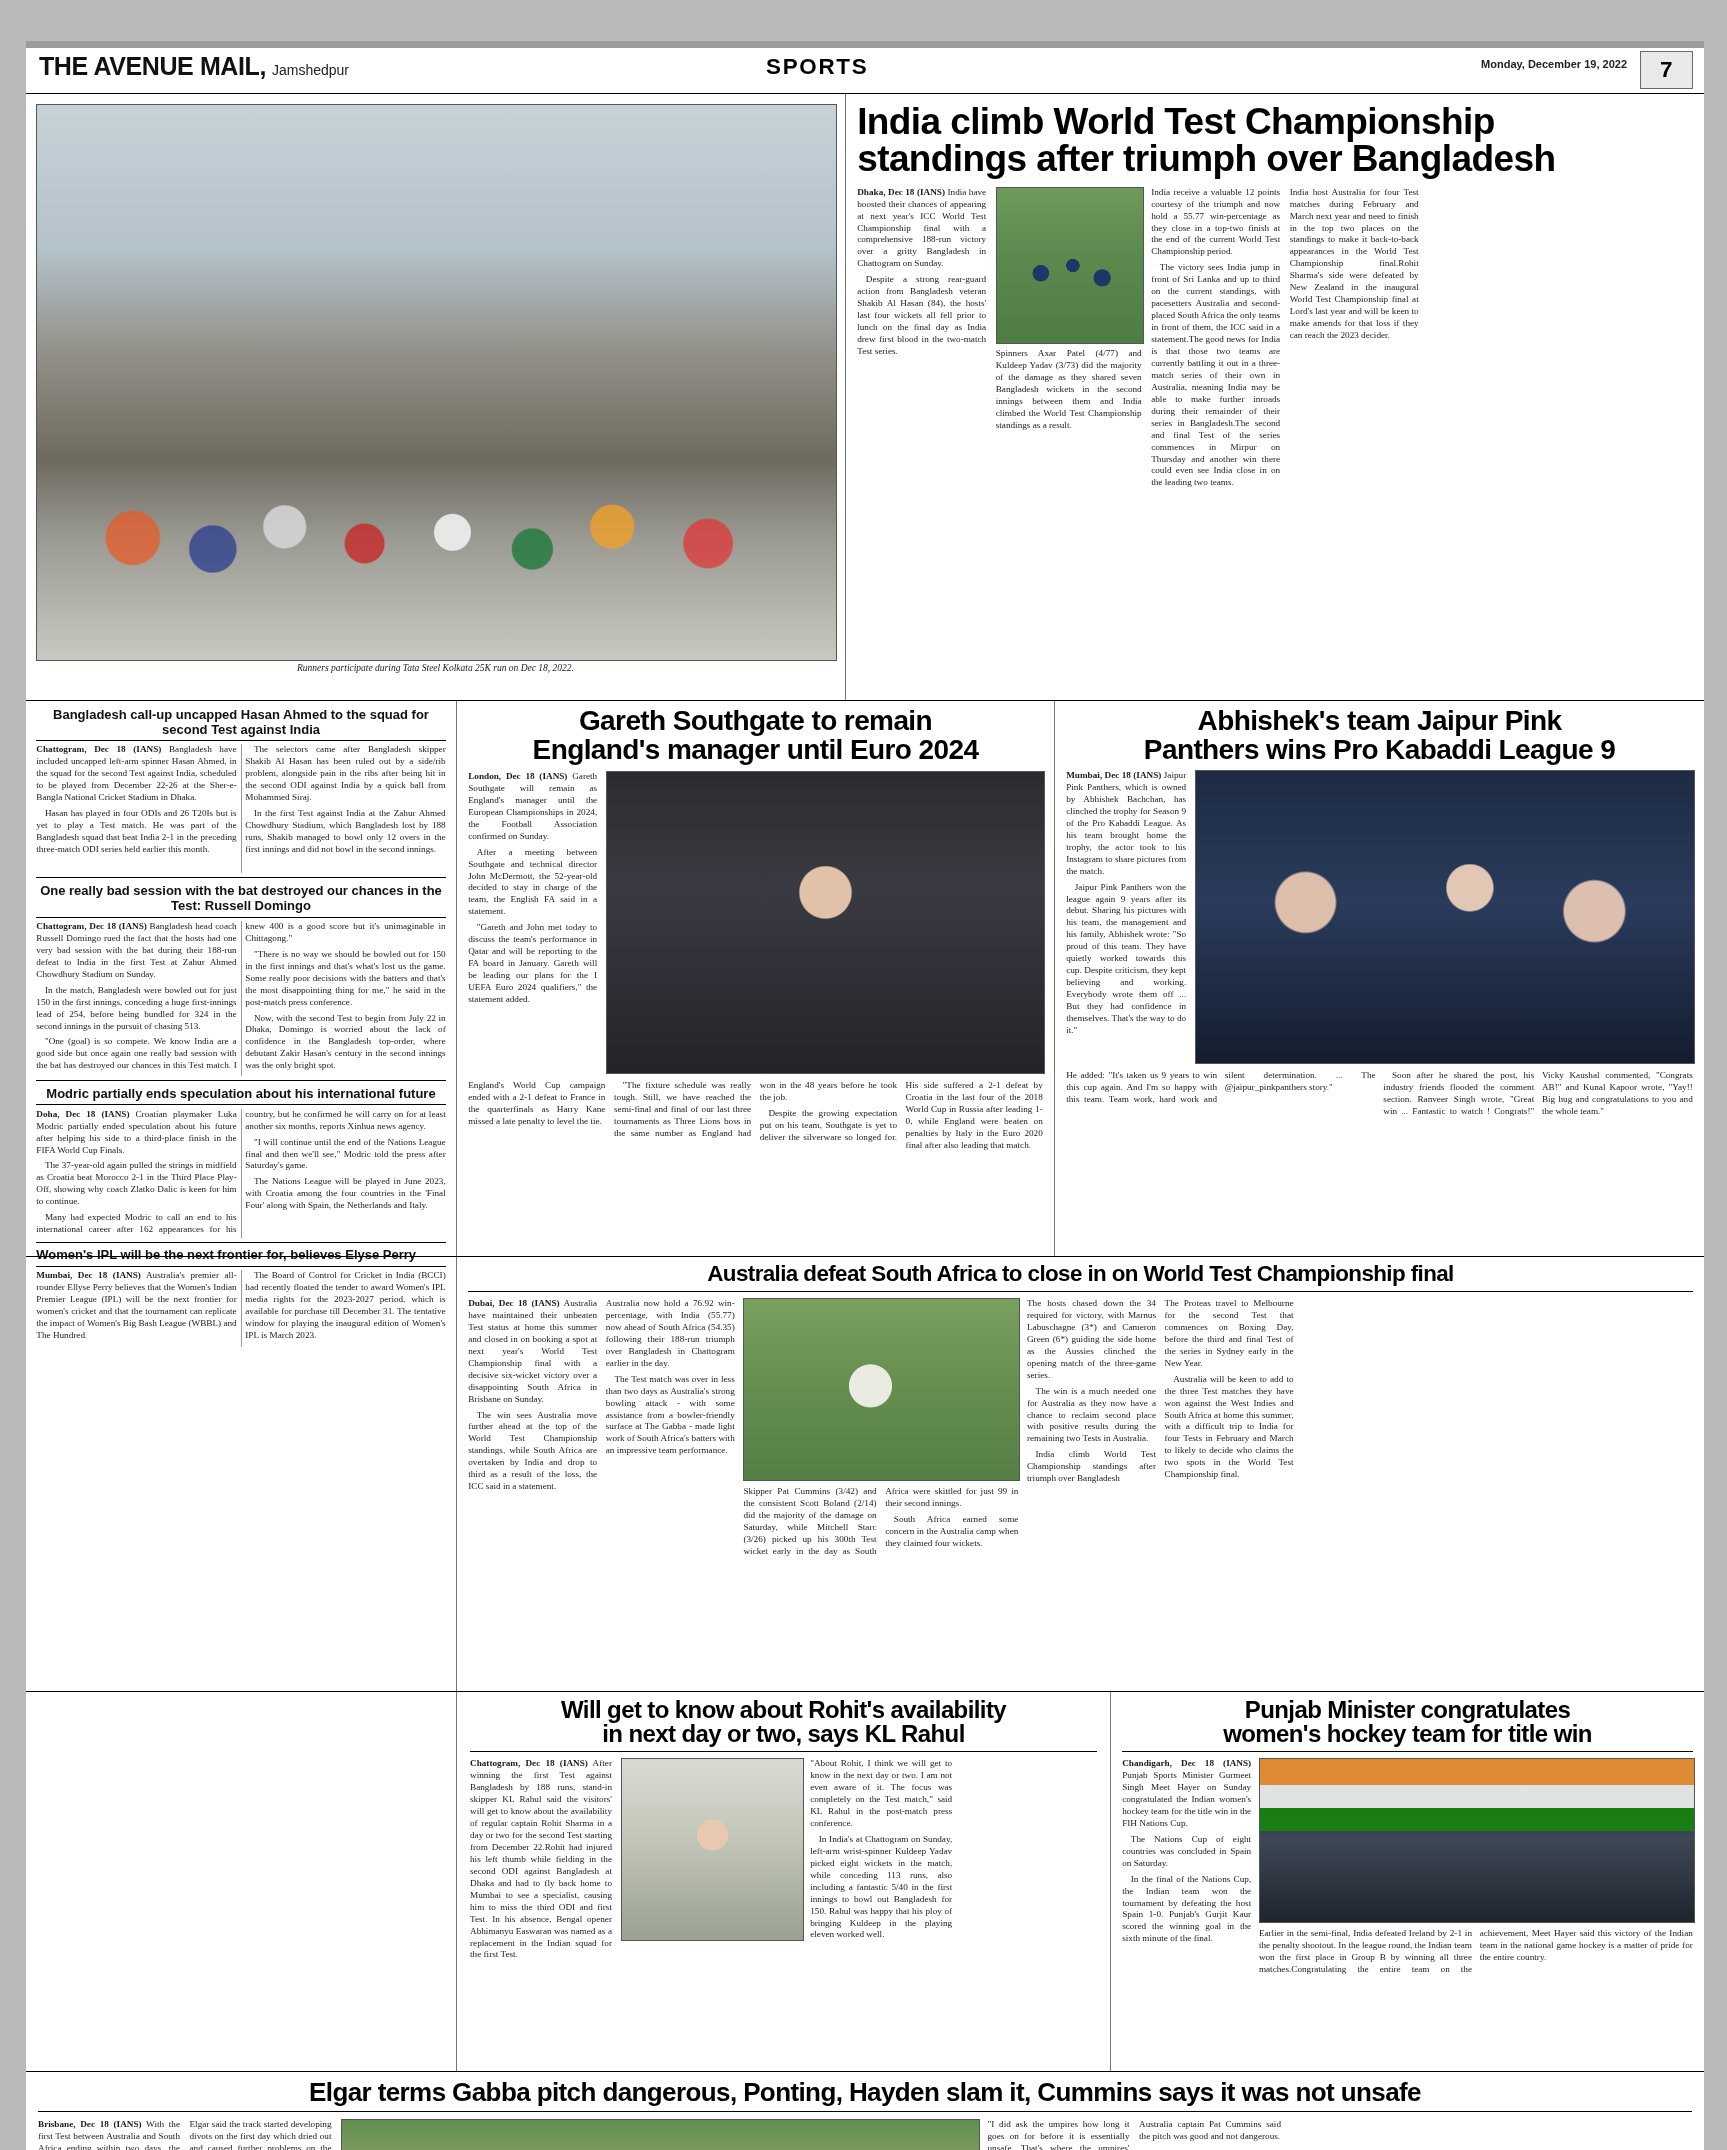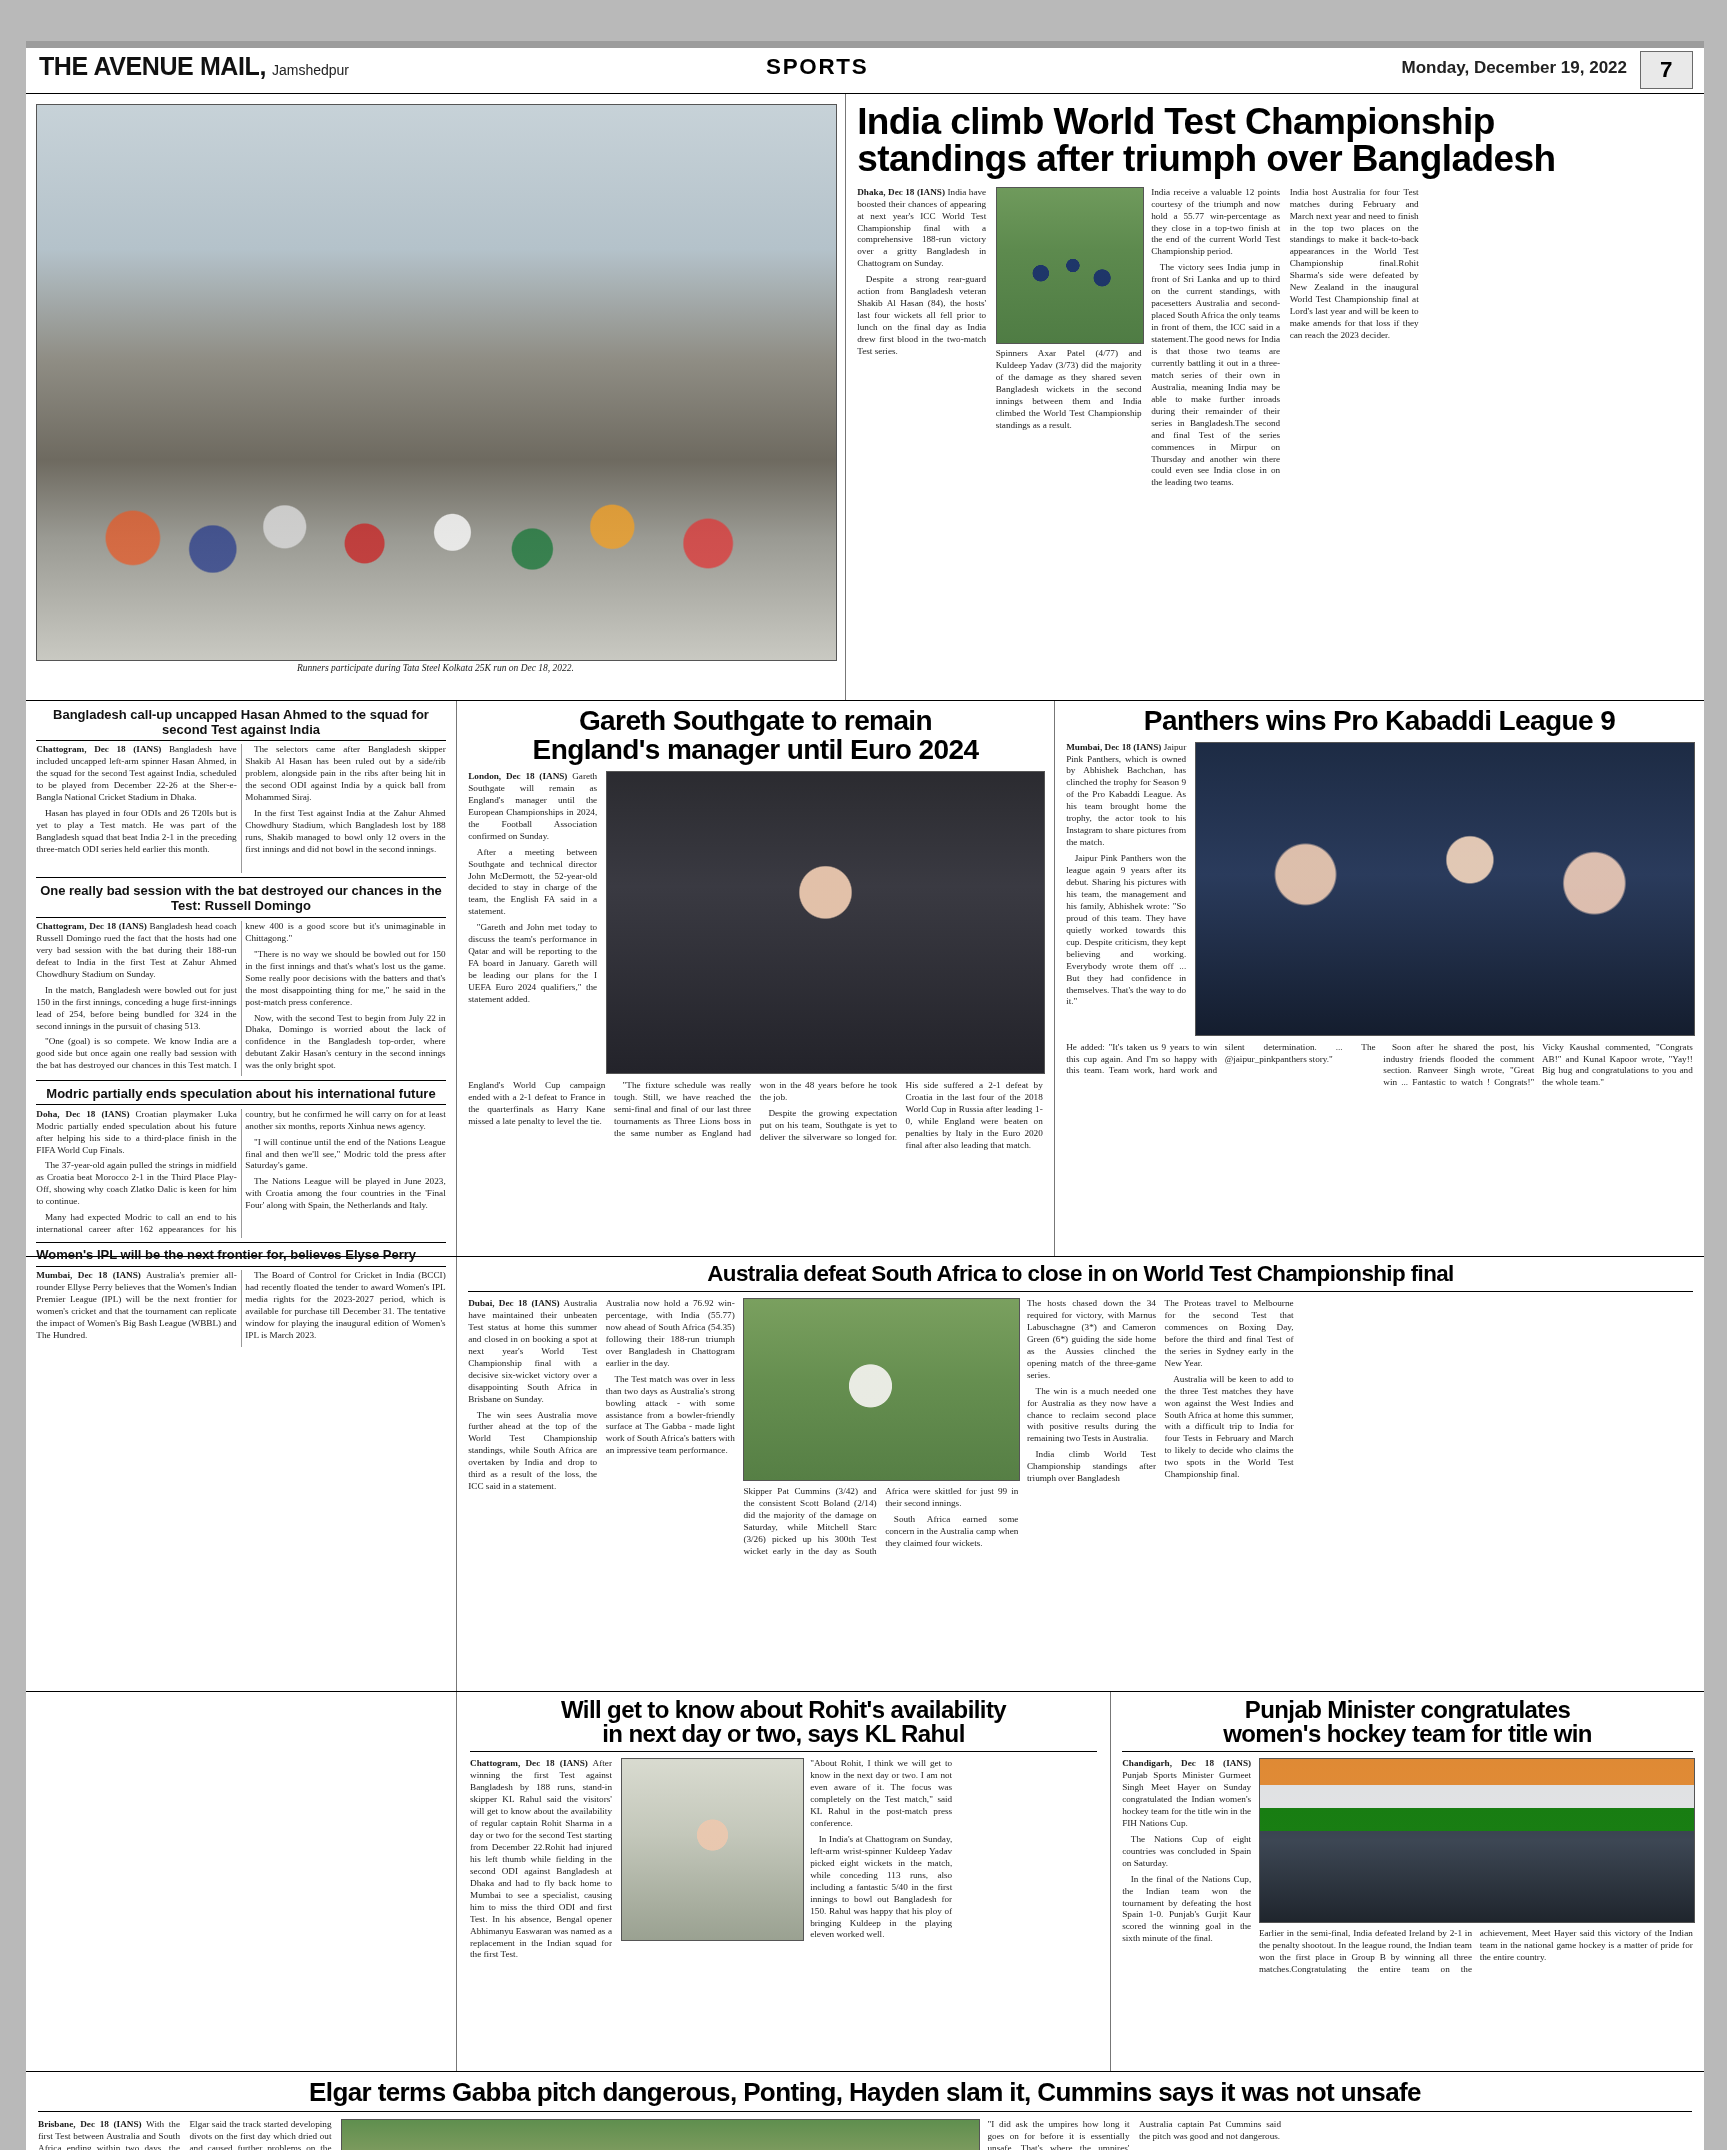--- a/index.html
+++ b/index.html
@@ -17,21 +17,21 @@
     position:relative;height:52px;border-bottom:1.7px solid #000;
     display:flex;align-items:center;
   }
   .masthead .topbar{
     position:absolute;left:0;right:0;top:0;height:6.9px;background:#9c9c9c;
   }
   .mh-left{position:absolute;left:13px;top:11.2px;display:flex;align-items:baseline;gap:6px;}
   .mh-title{font-family:"Liberation Sans",sans-serif;font-weight:bold;font-size:25px;letter-spacing:-0.4px;color:#111;}
   .mh-city{font-family:"Liberation Sans",sans-serif;font-size:14px;color:#222;}
   .mh-section{position:absolute;left:740px;top:13px;font-family:"Liberation Sans",sans-serif;font-weight:bold;font-size:22.4px;letter-spacing:1.7px;color:#000;}
-  .mh-date{position:absolute;right:77px;top:17px;font-family:"Liberation Sans",sans-serif;font-weight:bold;font-size:17px;color:#222;}
+  .mh-date{position:absolute;right:77px;top:17px;font-family:"Liberation Sans",sans-serif;font-weight:bold;font-size:11px;color:#222;}
   .mh-pageno{
     position:absolute;right:11.2px;top:9.5px;width:51px;height:36px;
     border:1.3px solid #6a6a6a;background:#e9e9e9;
     display:flex;align-items:center;justify-content:center;
     font-family:"Liberation Sans",sans-serif;font-weight:bold;font-size:22.4px;color:#000;
   }
 
   
   .hl{
     font-family:"Liberation Sans",sans-serif;font-weight:bold;color:#000;
@@ -222,20 +222,21 @@
         </div>
       </div>
       <div class="body" style="margin-top:6px;column-count:4;column-gap:8.6px;height:142px;overflow:hidden;">
         <p class="lead">England's World Cup campaign ended with a 2-1 defeat to France in the quarterfinals as Harry Kane missed a late penalty to level the tie.</p>
         <p>"The fixture schedule was really tough. Still, we have reached the semi-final and final of our last three tournaments as Three Lions boss in the same number as England had won in the 48 years before he took the job.</p>
         <p>Despite the growing expectation put on his team, Southgate is yet to deliver the silverware so longed for. His side suffered a 2-1 defeat by Croatia in the last four of the 2018 World Cup in Russia after leading 1-0, while England were beaten on penalties by Italy in the Euro 2020 final after also leading that match.</p>
       </div>
     </div>
 
     <div class="vsep" style="flex:1;padding:6px 11.2px;box-sizing:border-box;">
+      <div class="hl hl-xl" style="text-align:center;">Abhishek's team Jaipur Pink</div>
       <div class="hl hl-xl" style="text-align:center;margin-bottom:6px;">Panthers wins Pro Kabaddi League 9</div>
       <div style="display:flex;gap:8.6px;">
         <div style="width:120px;" class="body">
           <p class="lead"><b class="dl">Mumbai, Dec 18 (IANS)</b>
             <span>Jaipur Pink Panthers, which is owned by Abhishek Bachchan, has clinched the trophy for Season 9 of the Pro Kabaddi League. As his team brought home the trophy, the actor took to his Instagram to share pictures from the match.</span></p>
           <p>Jaipur Pink Panthers won the league again 9 years after its debut. Sharing his pictures with his team, the management and his family, Abhishek wrote: "So proud of this team. They have quietly worked towards this cup. Despite criticism, they kept believing and working. Everybody wrote them off ... But they had confidence in themselves. That's the way to do it."</p>
         </div>
         <div style="flex:1;">
           <div class="photo ph-kabaddi" style="width:100%;height:292px;border:0.4px solid #555;"></div>
         </div>

